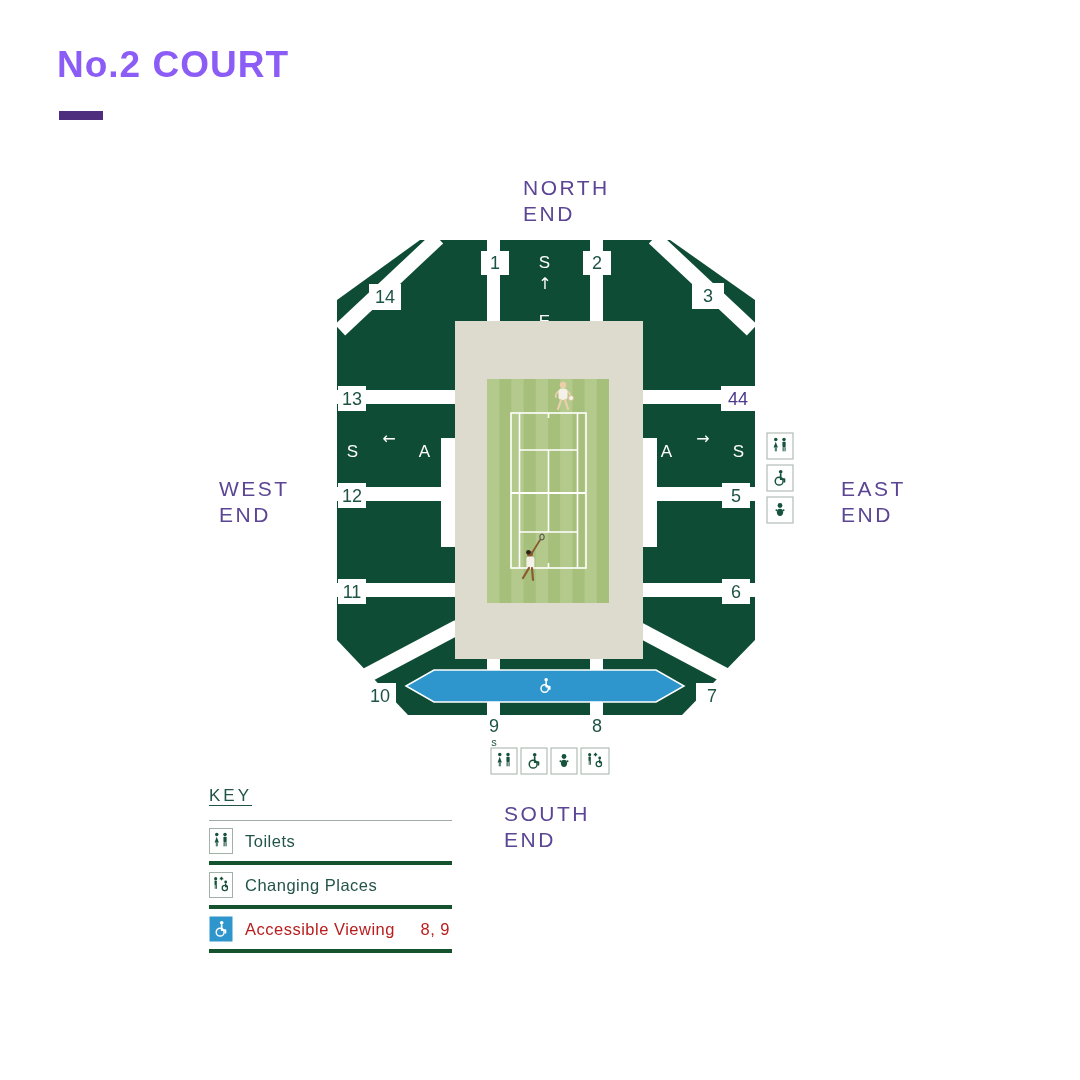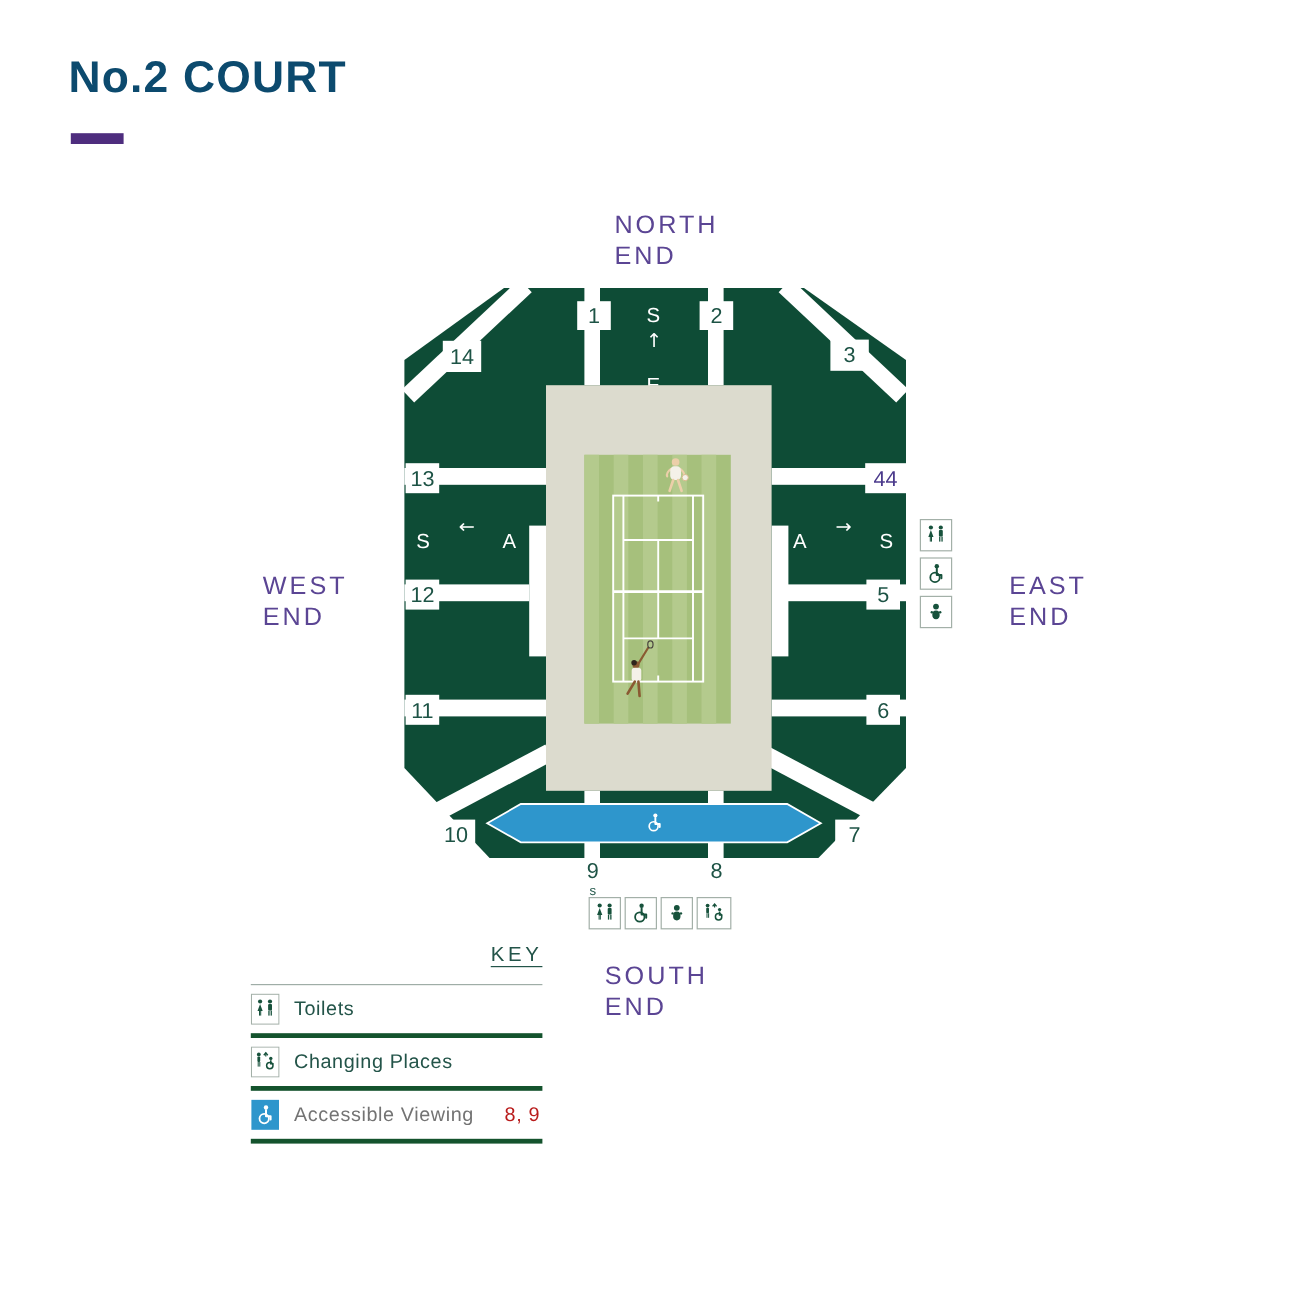--- a/index.html
+++ b/index.html
@@ -1,44 +1,44 @@
 <!DOCTYPE html>
 <html><head>
 <meta charset="utf-8">
 <style>
   html,body{margin:0;padding:0;background:#fff;}
   .page{position:relative;width:1080px;height:1080px;background:#ffffff;overflow:hidden;
         font-family:"Liberation Sans","DejaVu Sans",sans-serif;}
   .title{position:absolute;left:57px;top:44px;font-size:37px;font-weight:bold;
-         color:#0c4a6e;letter-spacing:1px;}
+         color:#8b5cf6;letter-spacing:1px;}
   .title-dash{position:absolute;left:59px;top:111px;width:44px;height:9px;background:#4e2d7e;}
   .end-label{position:absolute;color:#5b4594;font-size:21px;letter-spacing:2.5px;
              line-height:26px;font-weight:400;}
   .end-label div{white-space:nowrap;}
-  #end-north{left:512px;top:175px;}
+  #end-north{left:523px;top:175px;}
   #end-west{left:219px;top:476px;}
   #end-east{left:841px;top:476px;}
   #end-south{left:504px;top:801px;}
   .map-wrap{position:absolute;left:310px;top:165px;width:500px;height:620px;}
   .map-wrap svg{display:block;}
   svg text{font-family:"Liberation Sans","DejaVu Sans",sans-serif;}
   .num{font-size:18px;fill:#1d5345;}
   .num44{fill:#4b3a8c;}
   .tinys{font-size:11px;fill:#1d5345;}
   .stand-letter{font-size:17px;fill:#ffffff;letter-spacing:1px;}
   .arrowg{font-family:"DejaVu Sans",sans-serif;font-size:16px;fill:#ffffff;}
   
   .key{position:absolute;left:209px;top:786px;width:243px;color:#235449;}
   .key-title{font-size:17px;letter-spacing:3px;text-decoration:underline;
-             text-underline-offset:4px;text-decoration-thickness:1px;margin-bottom:14px;text-align:right;}
+             text-underline-offset:4px;text-decoration-thickness:1px;margin-bottom:14px;}
   .key-rows{border-top:1px solid #9fada7;}
   .key-row{display:flex;align-items:center;height:40px;border-bottom:4px solid #14532d;}
   .key-icon{width:24px;height:26px;flex:0 0 24px;}
   .key-label{margin-left:12px;font-size:16.5px;letter-spacing:0.5px;}
-  .key-label.blue{color:#737373;}
+  .key-label.blue{color:#b91c1c;}
   .key-extra{margin-left:auto;margin-right:2px;font-size:16.5px;color:#b91c1c;letter-spacing:0.5px;}
 </style>
 </head>
 <body>
 
 <div class="page">
 
   <svg width="0" height="0" style="position:absolute" aria-hidden="true">
     <defs>
       <symbol id="sym-toilets" viewBox="0 0 24 24">

